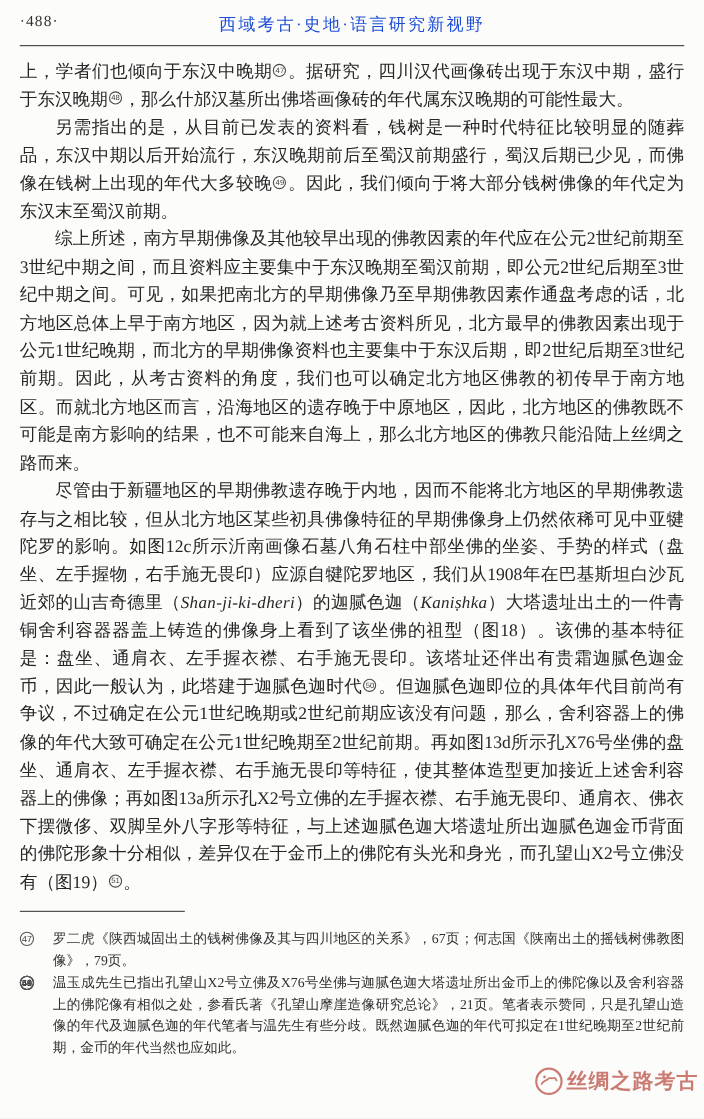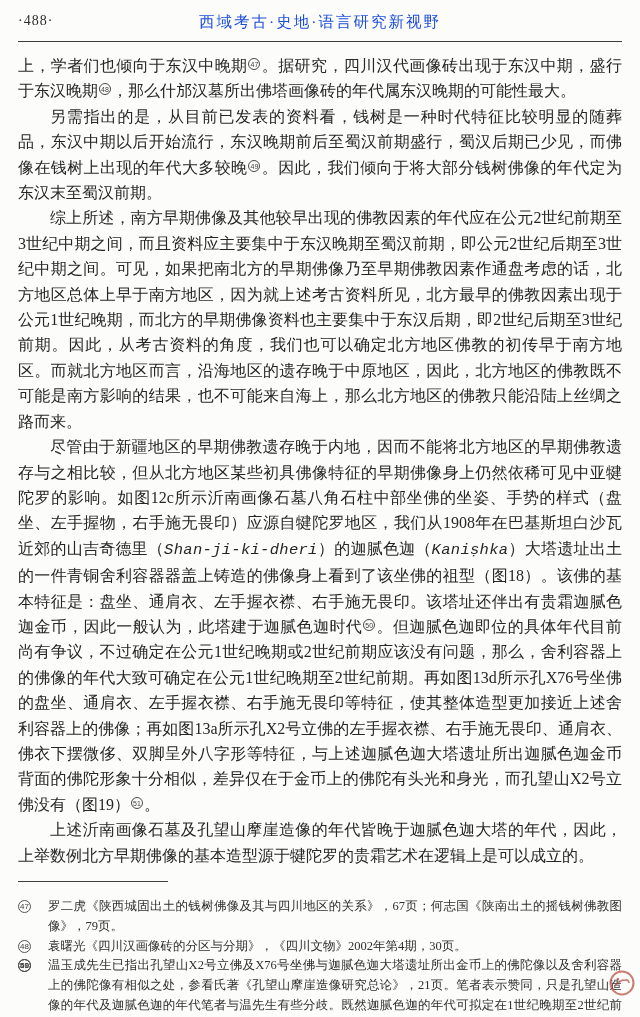--- a/index.html
+++ b/index.html
@@ -49,21 +49,21 @@
     font-size:7px;
     line-height:12px;
     text-align:center;
     text-indent:0;
     vertical-align:4px;
     color:#3d3d3d;
     margin:0 1px;
     font-family:"Liberation Sans","DejaVu Sans",sans-serif;
     box-sizing:border-box;
   }
-  .body-text i{font-size:15.5px;letter-spacing:0.3px;font-family:Liberation Mono, monospace;}
+  .body-text i{font-size:15.5px;letter-spacing:0.3px;}
   .fn-sep{
     width:150px;
     border-top:1.5px solid #3f3f3f;
     margin-top:13px;
   }
   .footnotes{
     margin-top:15px;
     font-size:12.5px;
     line-height:19.8px;
     color:#2e2e2e;
@@ -116,34 +116,34 @@
     <div class="book-title">西域考古·史地·语言研究新视野</div>
   </div>
 
   <div class="header-rule"></div>
 
   <div class="body-text" id="body-text">
       <p>上，学者们也倾向于东汉中晚期<sup class="fnmark">47</sup>。据研究，四川汉代画像砖出现于东汉中期，盛行于东汉晚期<sup class="fnmark">48</sup>，那么什邡汉墓所出佛塔画像砖的年代属东汉晚期的可能性最大。</p>
       <p class="indent">另需指出的是，从目前已发表的资料看，钱树是一种时代特征比较明显的随葬品，东汉中期以后开始流行，东汉晚期前后至蜀汉前期盛行，蜀汉后期已少见，而佛像在钱树上出现的年代大多较晚<sup class="fnmark">49</sup>。因此，我们倾向于将大部分钱树佛像的年代定为东汉末至蜀汉前期。</p>
       <p class="indent">综上所述，南方早期佛像及其他较早出现的佛教因素的年代应在公元2世纪前期至3世纪中期之间，而且资料应主要集中于东汉晚期至蜀汉前期，即公元2世纪后期至3世纪中期之间。可见，如果把南北方的早期佛像乃至早期佛教因素作通盘考虑的话，北方地区总体上早于南方地区，因为就上述考古资料所见，北方最早的佛教因素出现于公元1世纪晚期，而北方的早期佛像资料也主要集中于东汉后期，即2世纪后期至3世纪前期。因此，从考古资料的角度，我们也可以确定北方地区佛教的初传早于南方地区。而就北方地区而言，沿海地区的遗存晚于中原地区，因此，北方地区的佛教既不可能是南方影响的结果，也不可能来自海上，那么北方地区的佛教只能沿陆上丝绸之路而来。</p>
       <p class="indent">尽管由于新疆地区的早期佛教遗存晚于内地，因而不能将北方地区的早期佛教遗存与之相比较，但从北方地区某些初具佛像特征的早期佛像身上仍然依稀可见中亚犍陀罗的影响。如图12c所示沂南画像石墓八角石柱中部坐佛的坐姿、手势的样式（盘坐、左手握物，右手施无畏印）应源自犍陀罗地区，我们从1908年在巴基斯坦白沙瓦近郊的山吉奇德里（<i>Shan-ji-ki-dheri</i>）的迦腻色迦（<i>Kaniṣhka</i>）大塔遗址出土的一件青铜舍利容器器盖上铸造的佛像身上看到了该坐佛的祖型（图18）。该佛的基本特征是：盘坐、通肩衣、左手握衣襟、右手施无畏印。该塔址还伴出有贵霜迦腻色迦金币，因此一般认为，此塔建于迦腻色迦时代<sup class="fnmark">50</sup>。但迦腻色迦即位的具体年代目前尚有争议，不过确定在公元1世纪晚期或2世纪前期应该没有问题，那么，舍利容器上的佛像的年代大致可确定在公元1世纪晚期至2世纪前期。再如图13d所示孔X76号坐佛的盘坐、通肩衣、左手握衣襟、右手施无畏印等特征，使其整体造型更加接近上述舍利容器上的佛像；再如图13a所示孔X2号立佛的左手握衣襟、右手施无畏印、通肩衣、佛衣下摆微侈、双脚呈外八字形等特征，与上述迦腻色迦大塔遗址所出迦腻色迦金币背面的佛陀形象十分相似，差异仅在于金币上的佛陀有头光和身光，而孔望山X2号立佛没有（图19）<sup class="fnmark">51</sup>。</p>
-      <p class="indent">上述沂南画像石墓及孔望山摩崖造像的年代皆晚于迦腻色迦大塔的年代，因此，上举数例北方早期佛像的基本造型源于犍陀罗的贵霜艺术在逻辑上是可以成立的。</p>
     </div>
 
   <div class="fn-sep"></div>
 
   <div class="footnotes" id="footnotes">
       <div class="footnote"><span class="fn-marker">47</span><span class="fn-text">罗二虎《陕西城固出土的钱树佛像及其与四川地区的关系》，67页；何志国《陕南出土的摇钱树佛教图像》，79页。</span></div>
-      <div class="footnote"><span class="fn-marker">48</span><span class="fn-text">袁曙光《四川汉画像砖的分区与分期》，《四川文物》2002年第4期，30页。</span></div>
+      <div class="footnote"><span class="fn-marker">48</span></div>
       <div class="footnote"><span class="fn-marker">49</span></div>
       <div class="footnote"><span class="fn-marker">50</span></div>
       <div class="footnote"><span class="fn-marker">51</span><span class="fn-text">温玉成先生已指出孔望山X2号立佛及X76号坐佛与迦腻色迦大塔遗址所出金币上的佛陀像以及舍利容器上的佛陀像有相似之处，参看氏著《孔望山摩崖造像研究总论》，21页。笔者表示赞同，只是孔望山造像的年代及迦腻色迦的年代笔者与温先生有些分歧。既然迦腻色迦的年代可拟定在1世纪晚期至2世纪前期，金币的年代当然也应如此。</span></div>
     </div>
 
   <div class="watermark" style="color: rgb(181, 70, 58);">
     <svg class="wm-circle" width="26" height="26" viewBox="0 0 26 26">
       <circle cx="13" cy="13" r="11.5" fill="none" stroke="currentColor" stroke-width="2"></circle>
       <path d="M6 16 C8 12 10 13 12 11 C14 9 15 11 17 10 C18.5 9.5 20 11 20 13" fill="none" stroke="currentColor" stroke-width="1.6"></path>
       <circle cx="9" cy="9" r="1.2" fill="currentColor"></circle>
     </svg>
+    <span class="wm-text">丝绸之路考古</span>
   </div>
 
 </div>
 
 </body></html>

